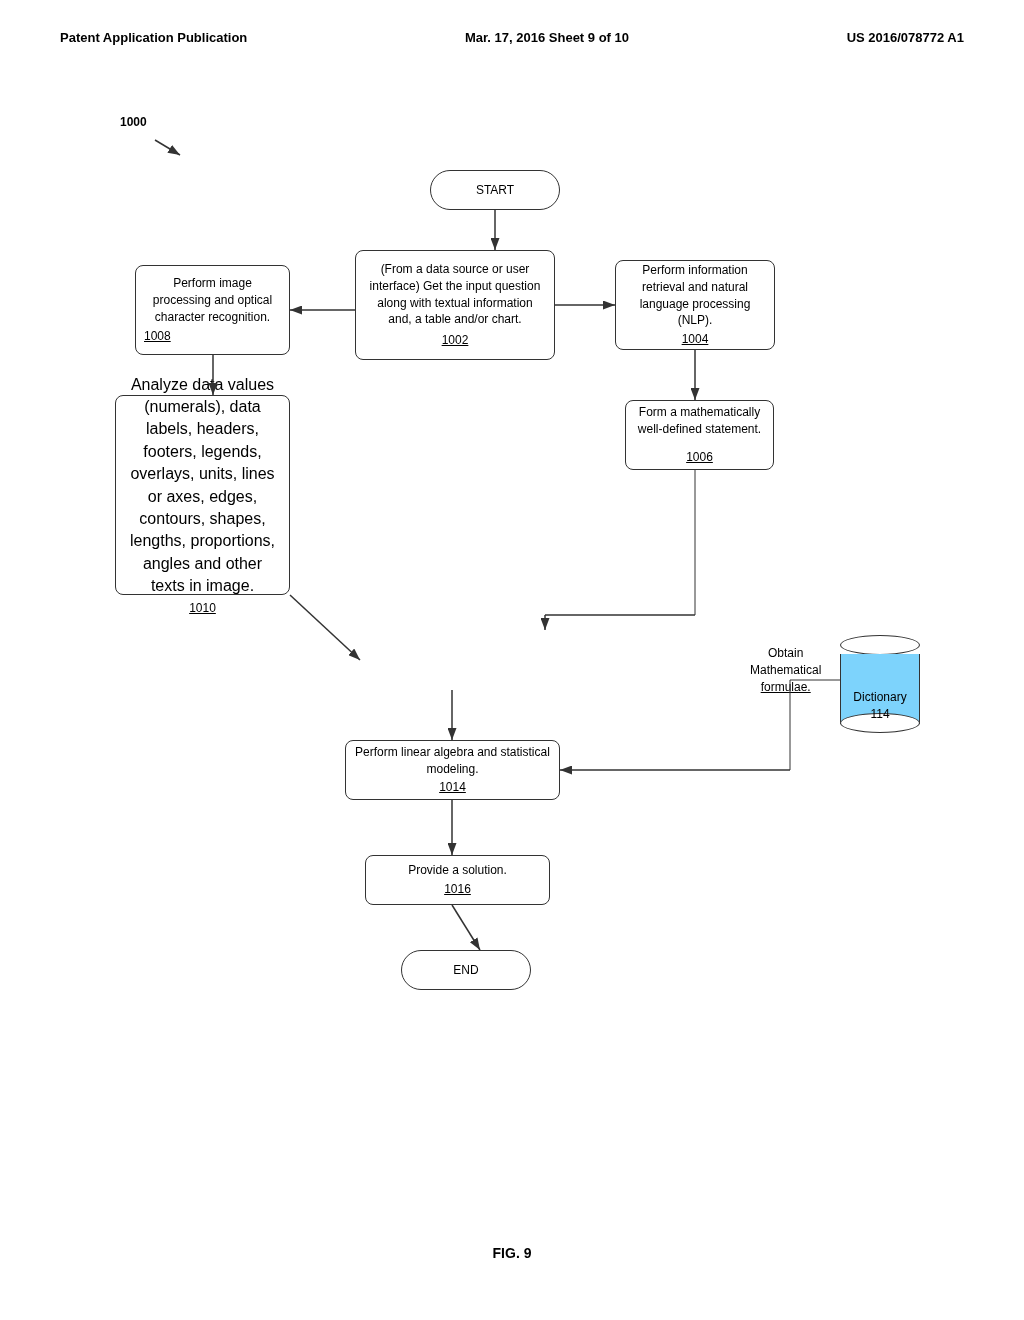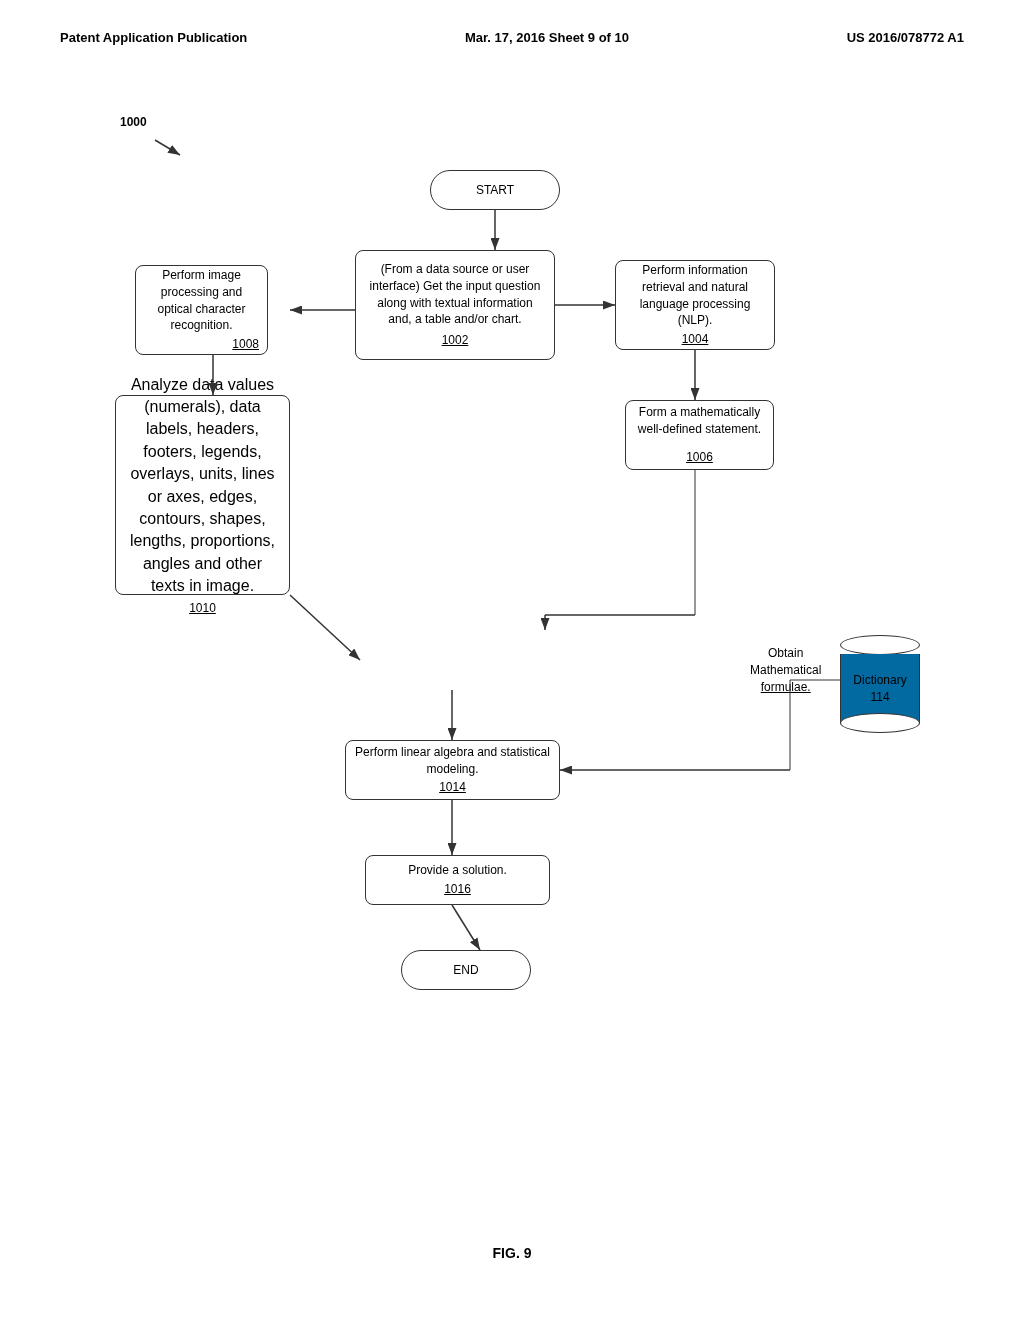--- a/index.html
+++ b/index.html
@@ -71,24 +71,24 @@
       flex-direction: column;
       align-items: center;
       justify-content: center;
     }
     .cylinder-body {
       width: 80px;
       height: 70px;
       border-left: 1.5px solid #333;
       border-right: 1.5px solid #333;
       border-bottom: 1.5px solid #333;
-      background: #0369a1;
-      position: relative;
-      display: flex;
-      align-items: center;
+      background: #7dd3fc;
+      position: relative;
+      display: flex;
+      align-items: flex-end;
       justify-content: center;
       text-align: center;
       font-size: 12px;
       line-height: 1.4;
     }
     .cylinder-top {
       width: 80px;
       height: 20px;
       border: 1.5px solid #333;
       border-radius: 50%;
@@ -155,24 +155,24 @@
       </div>
     </div>
 
     <div class="fc-box rounded" style="left:555px; top:205px; width:160px; height:90px;">
       <div>
         <div style="font-size:12px; line-height:1.4; text-align:center;">Perform information retrieval and natural language processing (NLP).</div>
         <div style="text-align:center; margin-top:2px;"><span class="ref-label">1004</span></div>
       </div>
     </div>
 
-    <div class="fc-box rounded" style="left:75px; top:210px; width:133px; height:90px;">
+    <div class="fc-box rounded" style="left:75px; top:210px; width:155px; height:90px;">
       <div>
         <div style="font-size:12px; line-height:1.4; text-align:center;">Perform image processing and optical character recognition.</div>
-        <div style="text-align:right; margin-top:2px;"><span class="ref-label">1008</span></div>
+        <div style="text-align:left; margin-top:2px;"><span class="ref-label">1008</span></div>
       </div>
     </div>
 
     <div class="fc-box rounded" style="left:565px; top:345px; width:149px; height:70px;">
       <div>
         <div style="font-size:12px; line-height:1.4; text-align:center;">Form a mathematically well-defined statement.</div>
         <div style="text-align:center; margin-top:12px;"><span class="ref-label">1006</span></div>
       </div>
     </div>
 

